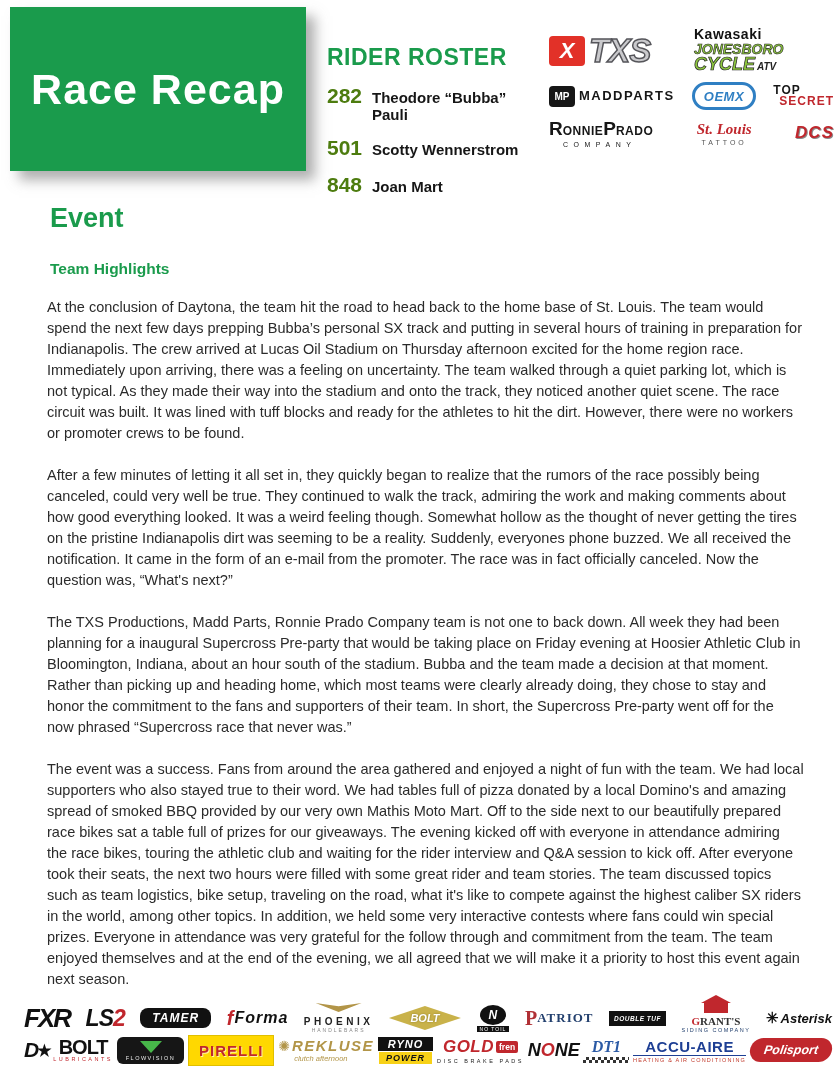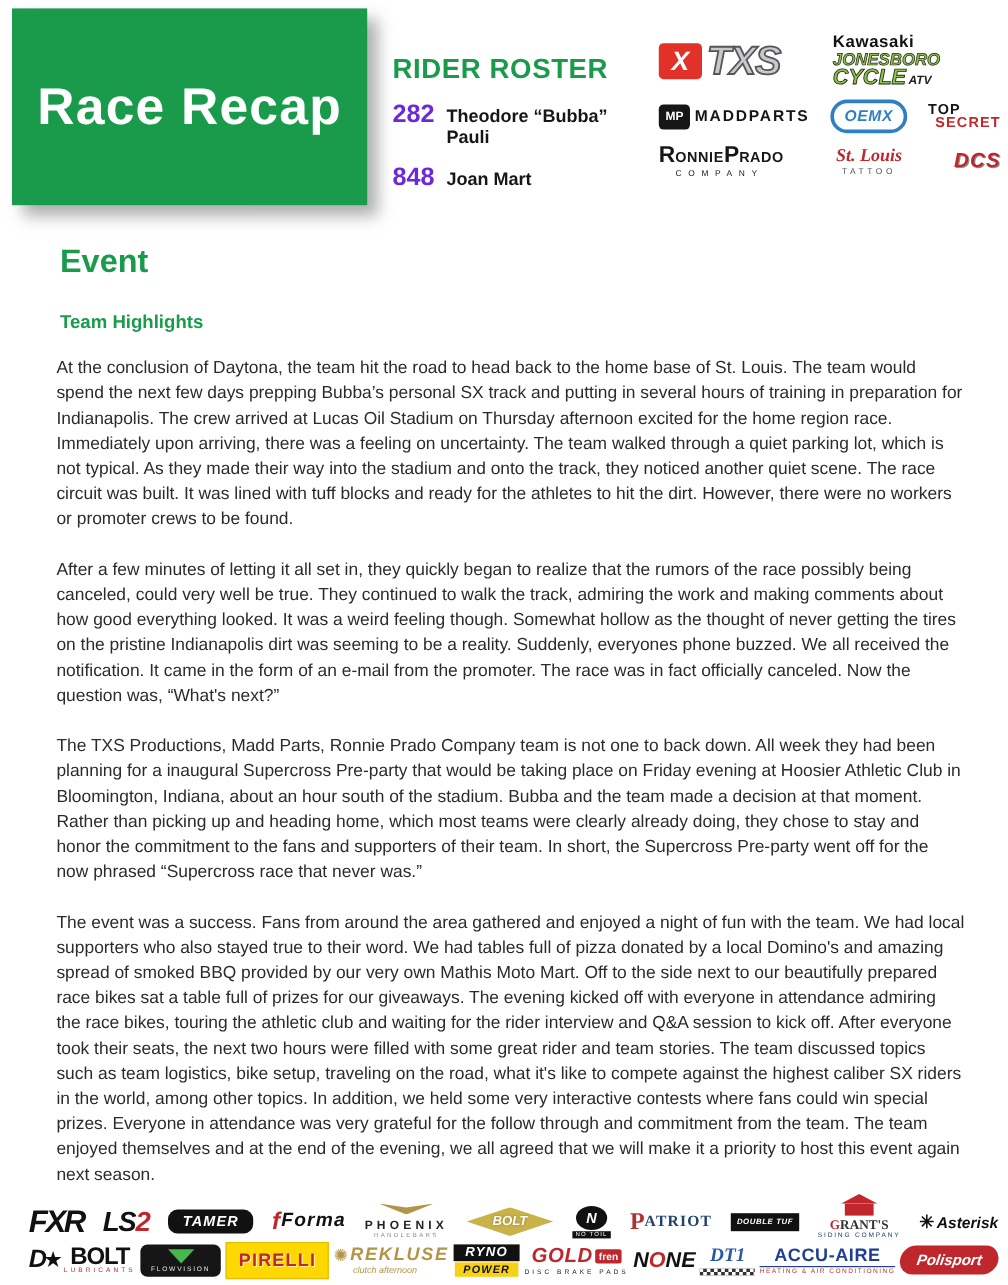--- a/index.html
+++ b/index.html
@@ -15,21 +15,21 @@
     position:absolute; left:10px; top:7px; width:296px; height:164px;
     background:#1a9b4c; display:flex; align-items:center; justify-content:center;
     box-shadow:9px 9px 12px rgba(110,110,110,.55);
   }
   .banner-title { color:#fff; font-size:43px; font-weight:bold; letter-spacing:1px; }
 
   
   .roster { position:absolute; left:327px; top:44px; width:210px; }
   .roster-title { color:#1a9b4c; font-size:23px; font-weight:bold; letter-spacing:.5px; }
   .rider { display:flex; align-items:baseline; gap:9px; margin-top:13px; }
-  .rider-number { color:#6d28d9; font-size:21px; font-weight:bold; min-width:36px; }
+  .rider-number { color:#4d7c0f; font-size:21px; font-weight:bold; min-width:36px; }
   .rider-name { color:#161616; font-size:15px; font-weight:bold; }
 
   
   .sponsor-grid { position:absolute; left:549px; top:27px; width:285px; display:flex; flex-direction:column; gap:8px; }
   .sp-row { display:flex; align-items:center; justify-content:space-between; }
 
   .txs { display:flex; align-items:center; gap:4px; }
   .txs-x { width:36px; height:30px; background:#e23128; border-radius:4px; color:#fff;
            font-weight:900; font-style:italic; font-size:22px; display:flex; align-items:center; justify-content:center; }
   .txs-name { font-size:33px; font-weight:900; font-style:italic; letter-spacing:-1px;
@@ -161,20 +161,24 @@
     <div class="banner-title">Race Recap</div>
   </div>
 
   <div class="roster">
     <div class="roster-title">RIDER ROSTER</div>
     <div class="rider">
       <span class="rider-number">282</span>
       <span class="rider-name">Theodore “Bubba” Pauli</span>
     </div>
     <div class="rider">
+      <span class="rider-number">501</span>
+      <span class="rider-name">Scotty Wennerstrom</span>
+    </div>
+    <div class="rider">
       <span class="rider-number">848</span>
       <span class="rider-name">Joan Mart</span>
     </div>
   </div>
 
   <div class="sponsor-grid">
     <div class="sp-row">
       <div class="txs">
         <span class="txs-x">X</span>
         <span class="txs-name">TXS</span>

